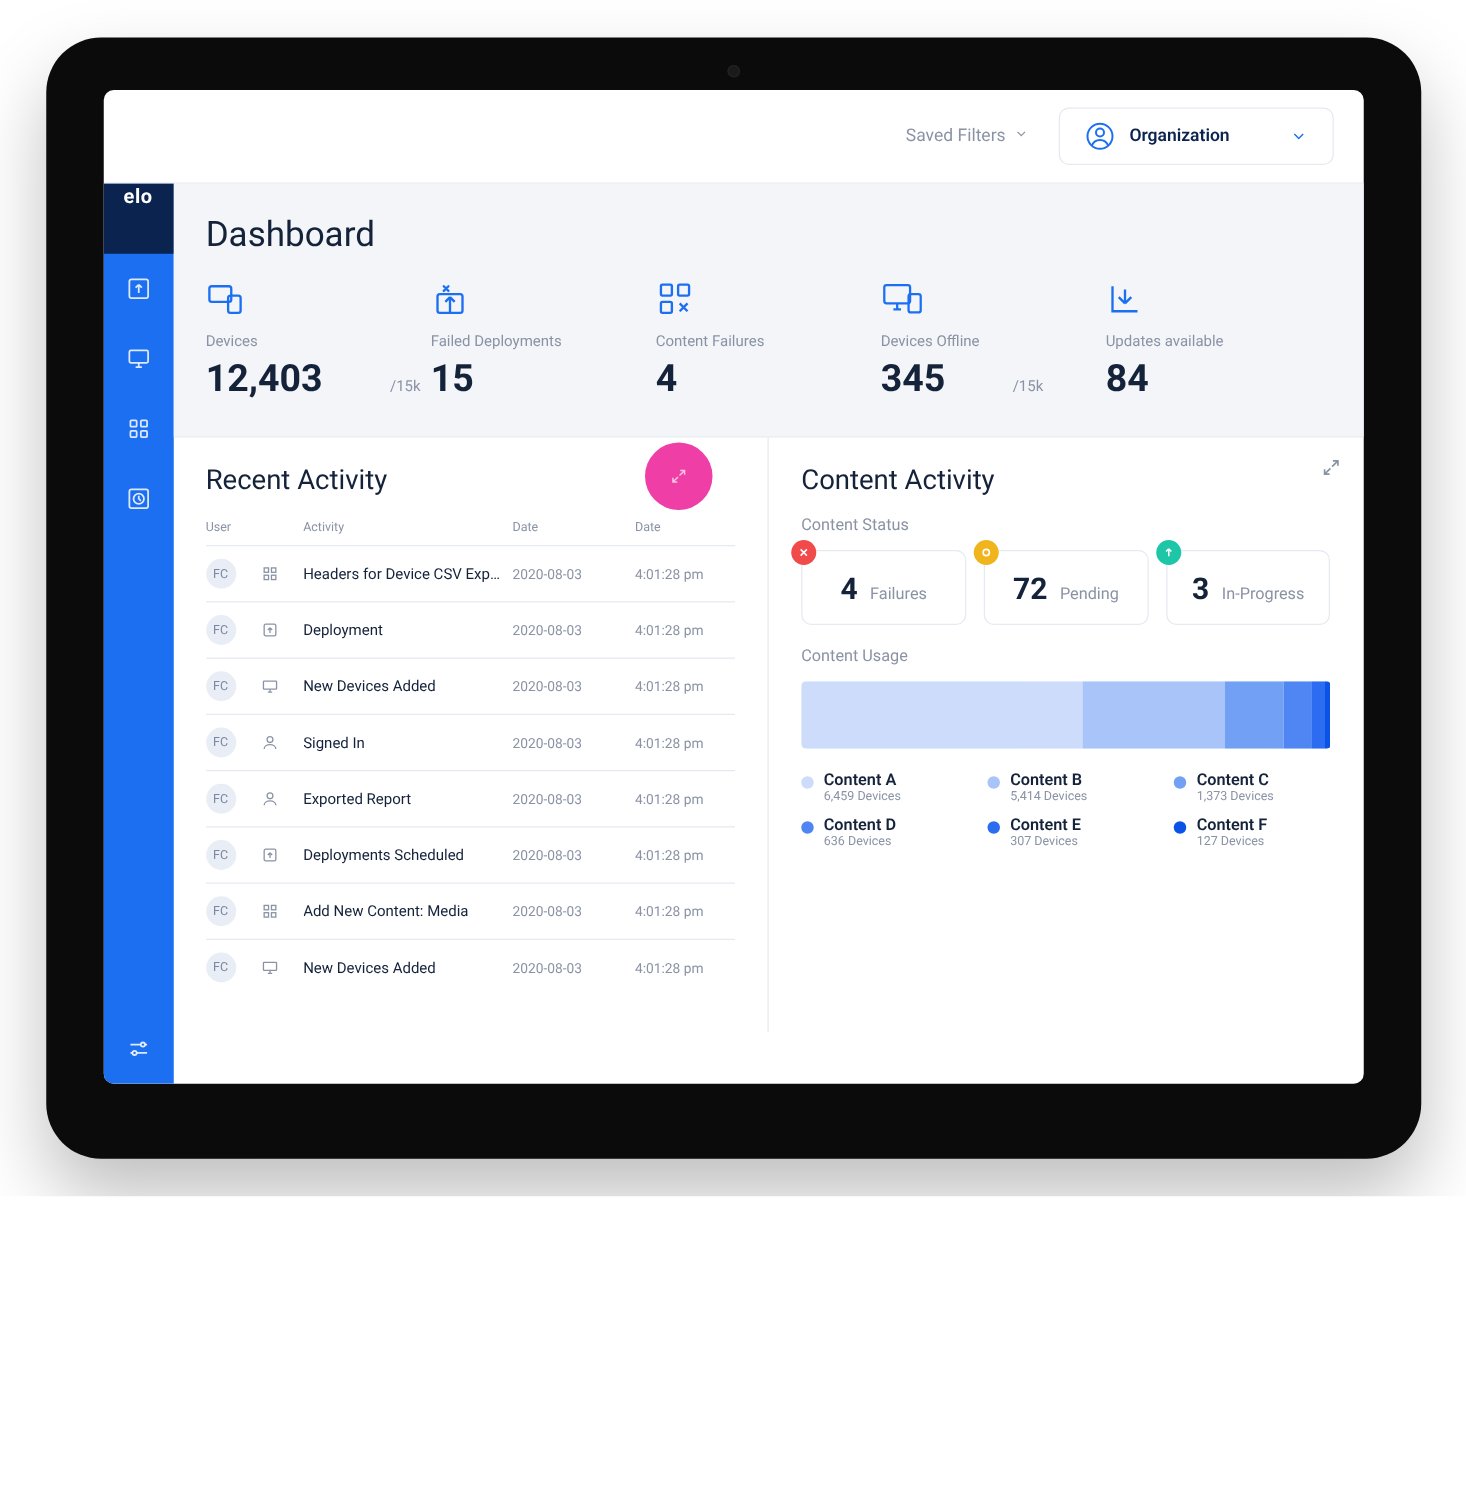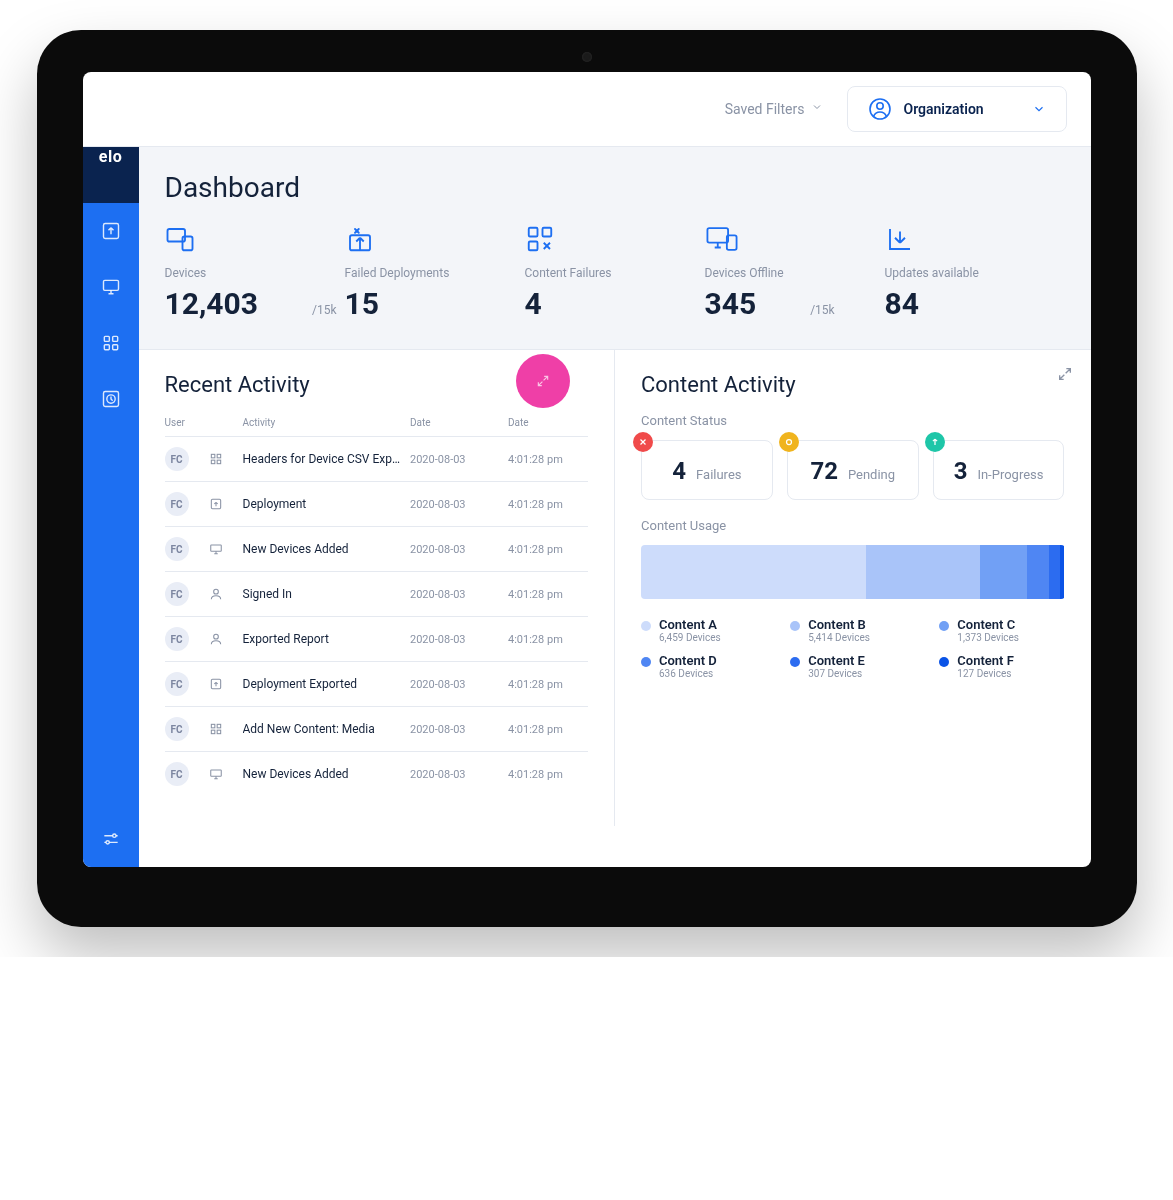--- a/index.html
+++ b/index.html
@@ -222,21 +222,21 @@
     border-top: 1px solid var(--border);
     padding: 10px 0;
     color: var(--text-dark);
   }
   .ra-row .date, .ra-row .time { color: var(--text-muted); font-size: 11px; }
   .ra-row .desc { font-size: 12px; white-space: nowrap; overflow: hidden; text-overflow: ellipsis; }
   .avatar {
     width: 24px; height: 24px; border-radius: 50%;
     background: #e9edf6; color: #7c86a0;
     display: flex; align-items: center; justify-content: center;
-    font-size: 10px; font-weight: 700;
+    font-size: 10px; font-weight: 400;
   }
   .row-icon { color: var(--text-muted); display:flex; }
 
   
   .sub-label { font-size: 13px; color: var(--text-muted); margin: 8px 0 12px; }
   .status-cards { display: flex; gap: 14px; margin-bottom: 18px; }
   .status-card {
     flex: 1;
     border: 1px solid var(--border);
     border-radius: 8px;
@@ -494,21 +494,21 @@
     <div class="time">4:01:28 pm</div>
                 </div>
                 <div class="ra-row">
     <div class="avatar">FC</div>
     <div class="row-icon">
                     <svg width="14" height="14" viewBox="0 0 24 24" fill="none" stroke="currentColor" stroke-width="1.8">
                       <rect x="4" y="4" width="16" height="16" rx="2"></rect>
                       <path d="M12 16V9m0 0l-3 3m3-3l3 3"></path>
                     </svg>
                   </div>
-    <div class="desc">Deployment Exported</div>
+    <div class="desc">Deployments Scheduled</div>
     <div class="date">2020-08-03</div>
     <div class="time">4:01:28 pm</div>
                 </div>
                 <div class="ra-row">
     <div class="avatar">FC</div>
     <div class="row-icon">
                     <svg width="14" height="14" viewBox="0 0 24 24" fill="none" stroke="currentColor" stroke-width="1.8">
                       <rect x="4" y="4" width="6" height="6"></rect>
                       <rect x="14" y="4" width="6" height="6"></rect>
                       <rect x="4" y="14" width="6" height="6"></rect>

